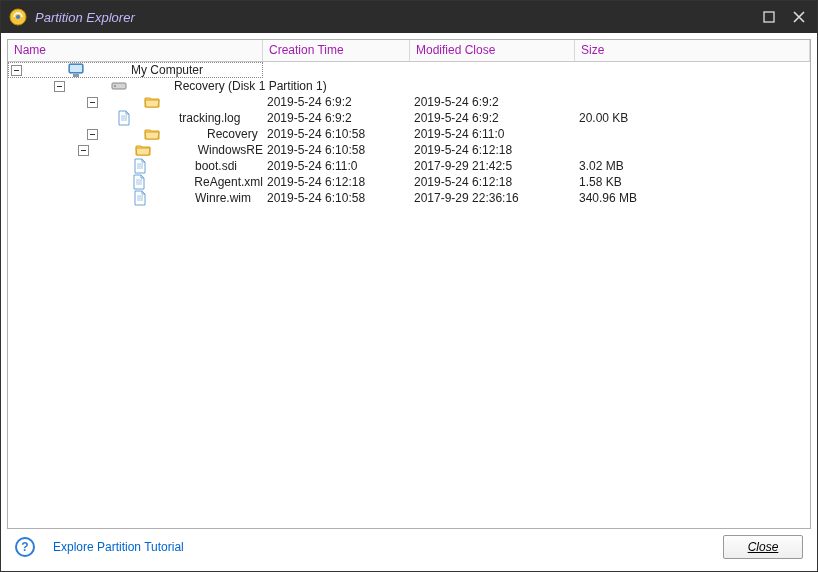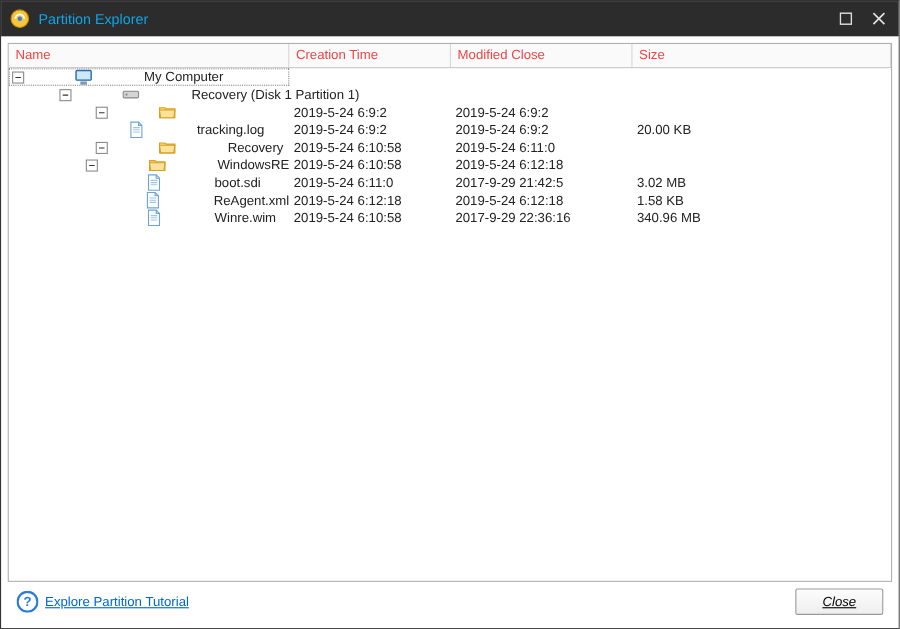--- a/index.html
+++ b/index.html
@@ -1,42 +1,42 @@
 <!DOCTYPE html>
 <html><head>
 <meta charset="utf-8">
 <style>
   * { box-sizing: border-box; margin: 0; padding: 0; font-family: "Segoe UI", Tahoma, sans-serif; }
   body { background: #fff; width: 818px; height: 572px; overflow: hidden; }
   .window { width: 818px; height: 572px; background: #fff; border: 1px solid #333; display: flex; flex-direction: column; }
   .titlebar { height: 32px; background: #2c2c2c; display: flex; align-items: center; padding: 0 8px; color: #fff; flex-shrink: 0; }
   .title-icon { width: 18px; height: 18px; margin-right: 8px; }
-  .title-text { font-size: 13px; flex: 1; color: #0ea5e9; }
+  .title-text { font-size: 13px; flex: 1; color: #c4b5fd; font-style: italic; }
   .title-btns { display: flex; gap: 10px; align-items: center; }
   .title-btn { width: 20px; height: 20px; display: flex; align-items: center; justify-content: center; cursor: pointer; }
   .content { flex: 1; padding: 6px; display: flex; flex-direction: column; min-height: 0; }
   .listview { flex: 1; border: 1px solid #b0b0b0; background: #fff; display: flex; flex-direction: column; min-height: 0; }
   .header-row { display: flex; height: 22px; border-bottom: 1px solid #c8c8c8; background: #fafafa; flex-shrink: 0; }
-  .header-cell { font-size: 12px; color: #ef4444; padding: 3px 6px; border-right: 1px solid #d8d8d8; }
+  .header-cell { font-size: 12px; color: #a21caf; padding: 3px 6px; border-right: 1px solid #d8d8d8; }
   .col-name { width: 255px; }
   .col-ctime { width: 147px; }
   .col-mtime { width: 165px; }
   .col-size { flex: 1; }
   .tree-body { flex: 1; overflow: auto; font-size: 12px; color: #222; }
   .tree-row { display: flex; height: 16px; line-height: 16px; white-space: nowrap; }
   .tree-row.selected .name-cell { outline: 1px dotted #888; outline-offset: -1px; }
   .name-cell { width: 255px; padding-left: 0; display: flex; align-items: center; gap: 44px; }
   .indenter { display: inline-flex; align-items: center; height:16px; }
   .exp { width: 11px; height: 11px; border: 1px solid #8a8a8a; background: #fff; display: inline-flex; align-items: center; justify-content: center; margin: 0 2px; }
   .exp svg { display:block; }
   .ico { width: 16px; height: 16px; display: inline-flex; align-items: center; justify-content: center; margin-right: 3px; }
   .data-cell { padding-left: 4px; }
   .footer { height: 36px; display: flex; align-items: center; padding: 0 8px; flex-shrink: 0; }
   .help-icon { width: 20px; height: 20px; margin-right: 6px; }
-  .tutorial-link { color: #0066cc; font-size: 12px; text-decoration: underline; cursor: pointer; }
+  .tutorial-link { color: #0066cc; font-size: 12px; cursor: pointer; margin-left: 12px; }
   .spacer { flex: 1; }
   .close-btn { width: 80px; height: 24px; background: linear-gradient(#fdfdfd,#eee); border: 1px solid #999; border-radius: 2px; font-size: 12px; text-decoration: underline; cursor: pointer; font-style: italic; }
 </style>
 </head>
 <body>
 
 <div class="window">
 
   <div class="titlebar">
     <span class="title-icon">

